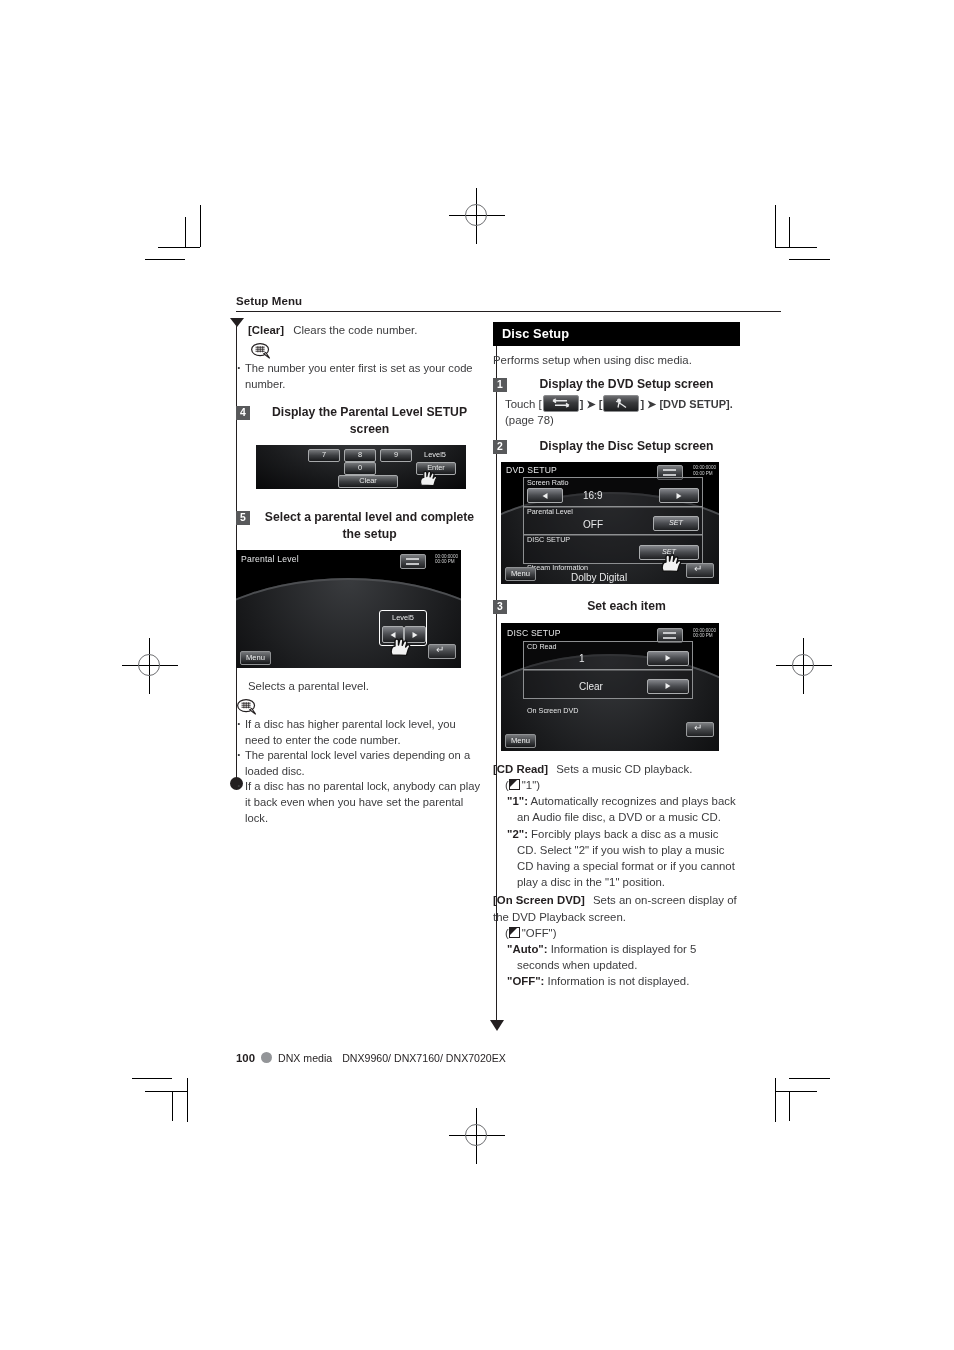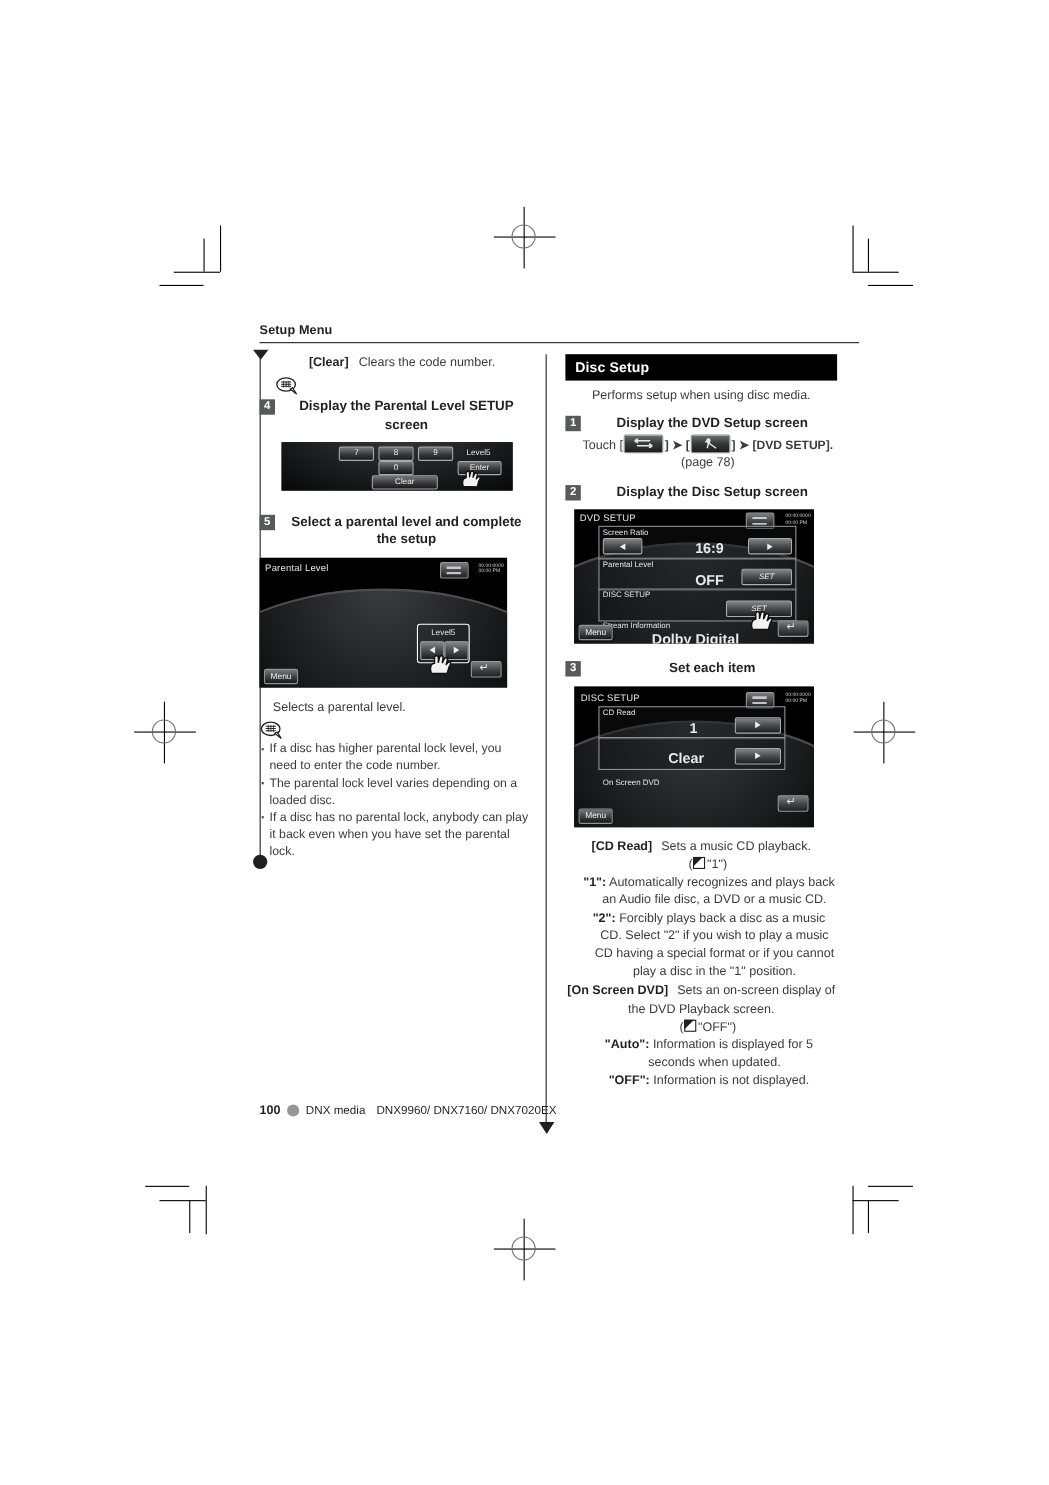--- a/index.html
+++ b/index.html
@@ -46,21 +46,21 @@
     letter-spacing: .1px;
     padding-bottom: 4px;
   }
   .page-head .rule { height: 1px; background: #231f20; }
 
   .col {
     position: absolute;
     width: 247px;
   }
   .col-left  { left: 236px; top: 322px; }
-  .col-right { left: 514px; top: 322px; }
+  .col-right { left: 493px; top: 322px; }
 
   
   .flow {
     position: absolute;
     width: 14px;
   }
   .flow .line { position: absolute; left: 6px; top: 0; width: 1.4px; background: #231f20; }
   .flow .arrow-top {
     position: absolute; left: 0px; top: 0;
     width: 0; height: 0;
@@ -79,21 +79,20 @@
     border-left: 7px solid transparent;
     border-right: 7px solid transparent;
     border-top: 11px solid #231f20;
   }
 
   
   .p {
     font-size: 11.4px;
     line-height: 16.2px;
     color: #231f20;
-    text-align: center;
   }
   .p b, .bold { font-weight: bold; }
   .grey { color: #3b3b3d; }
 
   .term { font-weight: bold; }
 
   .step {
     display: flex;
     align-items: flex-start;
     gap: 6px;
@@ -264,24 +263,23 @@
     border: 1px solid #8d8f91;
     background: rgba(20,21,23,.45);
   }
   .shot .rowlabel {
     position: absolute;
     font-size: 7.2px;
     color: #e6e7e8;
   }
   .shot .rowval {
     position: absolute;
-    font-size: 13px;
+    font-size: 10px;
     color: #e9eaeb;
-    text-align: right;
-    font-weight: bold;
+    text-align: left;
   }
   .shot .btn {
     position: absolute;
     background: linear-gradient(180deg,#83858a 0%, #4a4c50 48%, #1e1f21 100%);
     border: 1px solid #aaacae;
     border-radius: 2px;
     color: #eeefef;
     font-size: 7.2px;
     text-align: center;
     line-height: 10px;
@@ -323,21 +321,21 @@
   }
 
   .cap {
     font-size: 11.4px;
     line-height: 16px;
   }
 
   .footer {
     position: absolute;
     left: 236px;
-    top: 1004px;
+    top: 1052px;
     display: flex;
     align-items: flex-start;
     gap: 6px;
     font-size: 10.6px;
   }
   .footer .pg { font-weight: bold; font-size: 11.4px; }
   .footer .dot {
     width: 11px; height: 11px; border-radius: 50%;
     background: #939598;
     display: inline-block;
@@ -429,20 +427,23 @@
         <line x1="6" y1="9.8" x2="16" y2="9.8"></line>
       </g>
       <g stroke="#231f20" stroke-width=".8">
         <line x1="8.6" y1="4.3" x2="8.6" y2="11"></line>
         <line x1="11.2" y1="4.3" x2="11.2" y2="11"></line>
         <line x1="13.8" y1="4.3" x2="13.8" y2="11"></line>
       </g>
     </svg>
   </div>
 
+  <ul class="bullets indent2" style="margin-bottom:12px;">
+    <li class="grey">The number you enter first is set as your code number.</li>
+  </ul>
 
   <div class="step" style="margin-bottom:8px;">
     <div class="num">4</div>
     <div class="txt">Display the Parental Level SETUP screen</div>
   </div>
 
   <div class="shot" style="left:20px; width:210px; height:44px; margin-bottom:20px;">
     <div class="arc" style="top:-30%; height:180%;"></div>
     <div class="inner">
       <div class="key" style="left:52px; top:4px; width:30px; height:11px; line-height:10px;">7</div>

